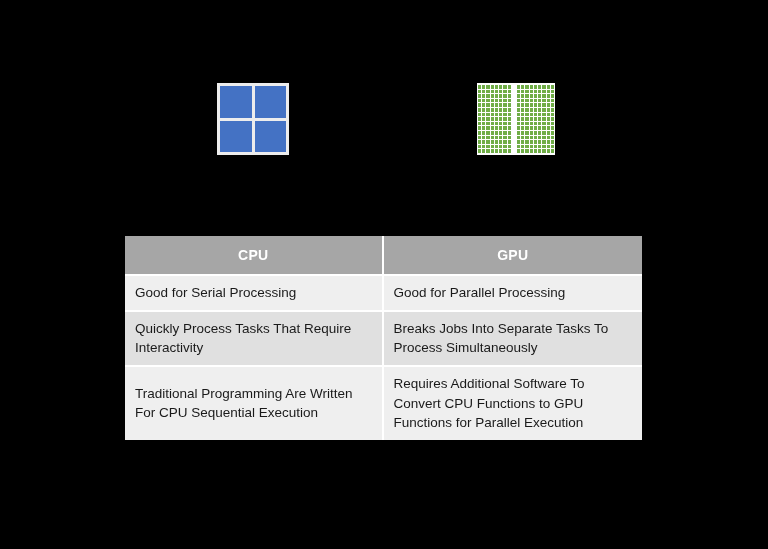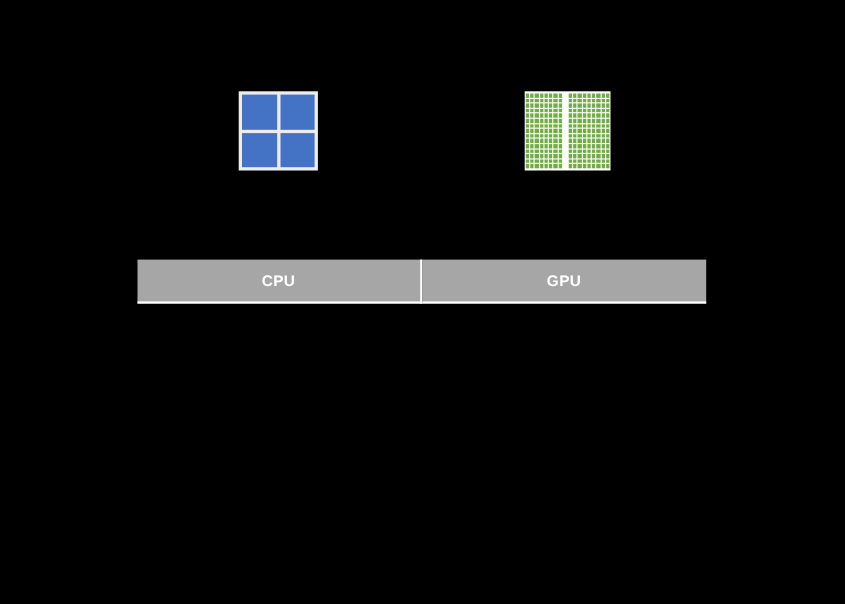--- a/index.html
+++ b/index.html
@@ -422,16 +422,28 @@
     </div>
 
   <table class="cmp-table">
     <thead>
       <tr>
         <th>CPU</th>
         <th>GPU</th>
       </tr>
     </thead>
     <tbody id="table-body">
+        <tr class="alt-light">
+          <td>Good for Serial Processing</td>
+          <td>Good for Parallel Processing</td>
+        </tr>
+        <tr class="alt-dark">
+          <td>Quickly Process Tasks That Require Interactivity</td>
+          <td>Breaks Jobs Into Separate Tasks To Process Simultaneously</td>
+        </tr>
+        <tr class="alt-light">
+          <td>Traditional Programming Are Written For CPU Sequential Execution</td>
+          <td>Requires Additional Software To Convert CPU Functions to GPU Functions for Parallel Execution</td>
+        </tr>
       </tbody>
   </table>
 
 </div>
 
 </body></html>

